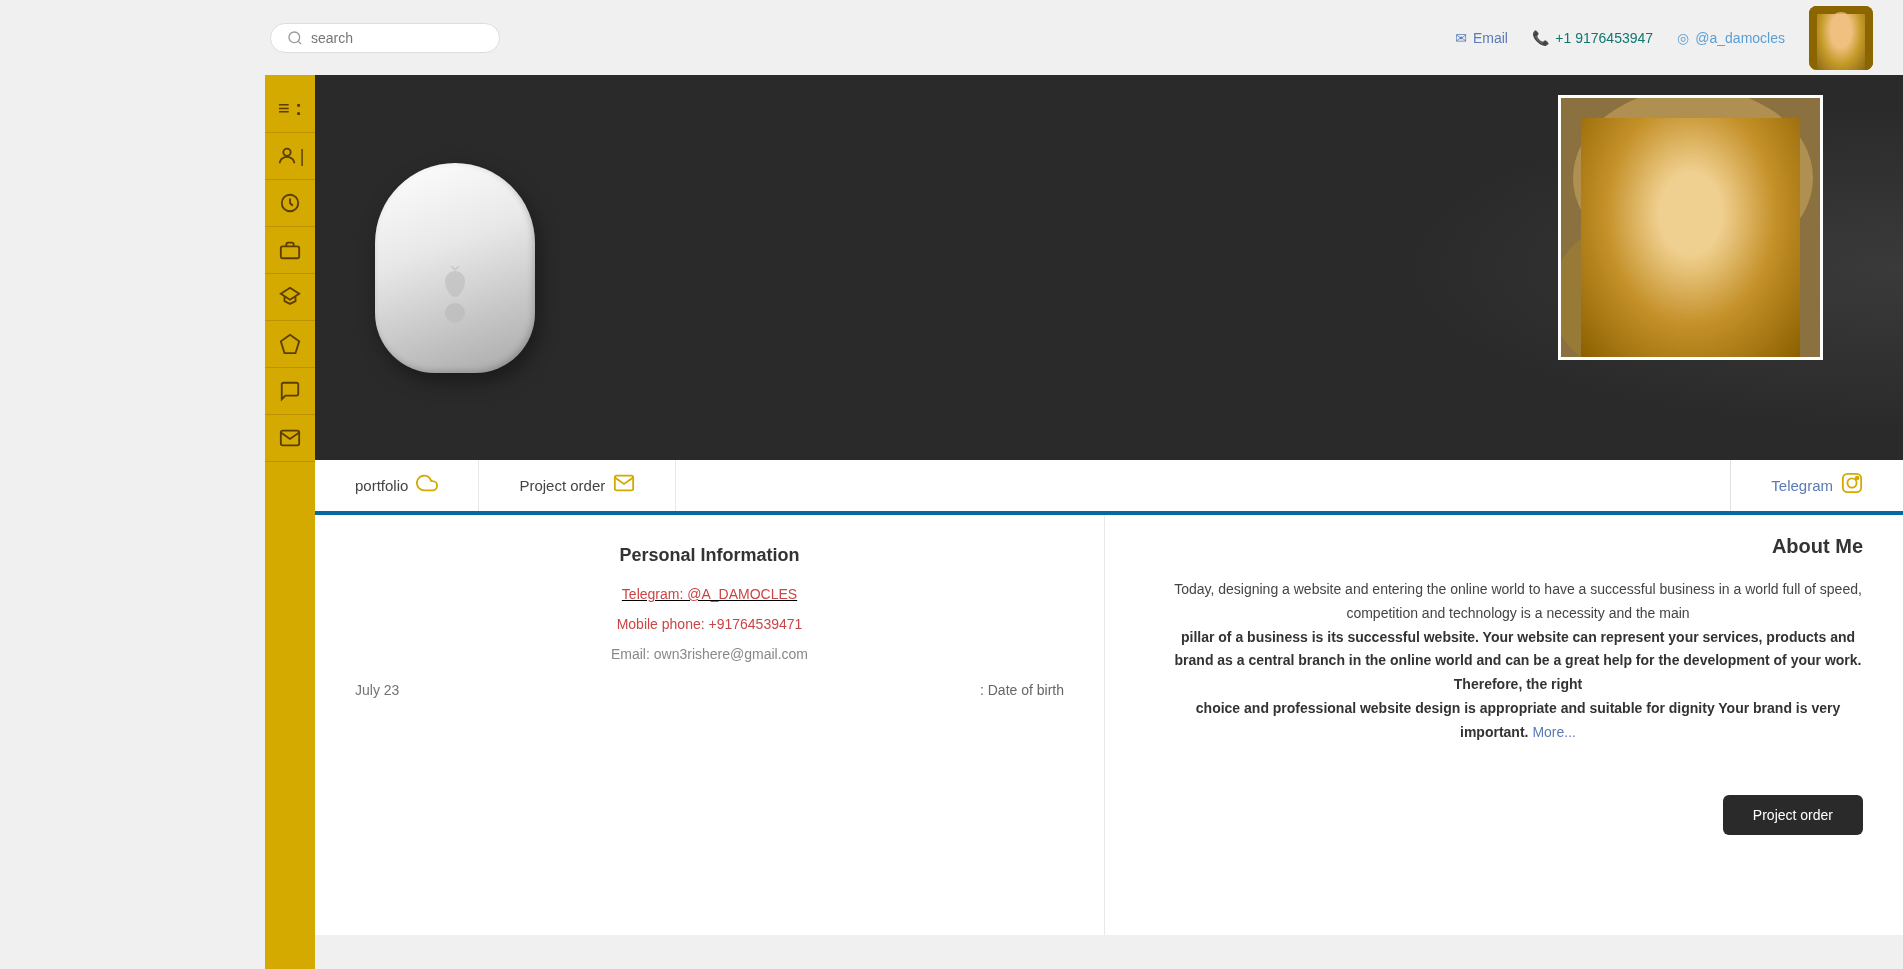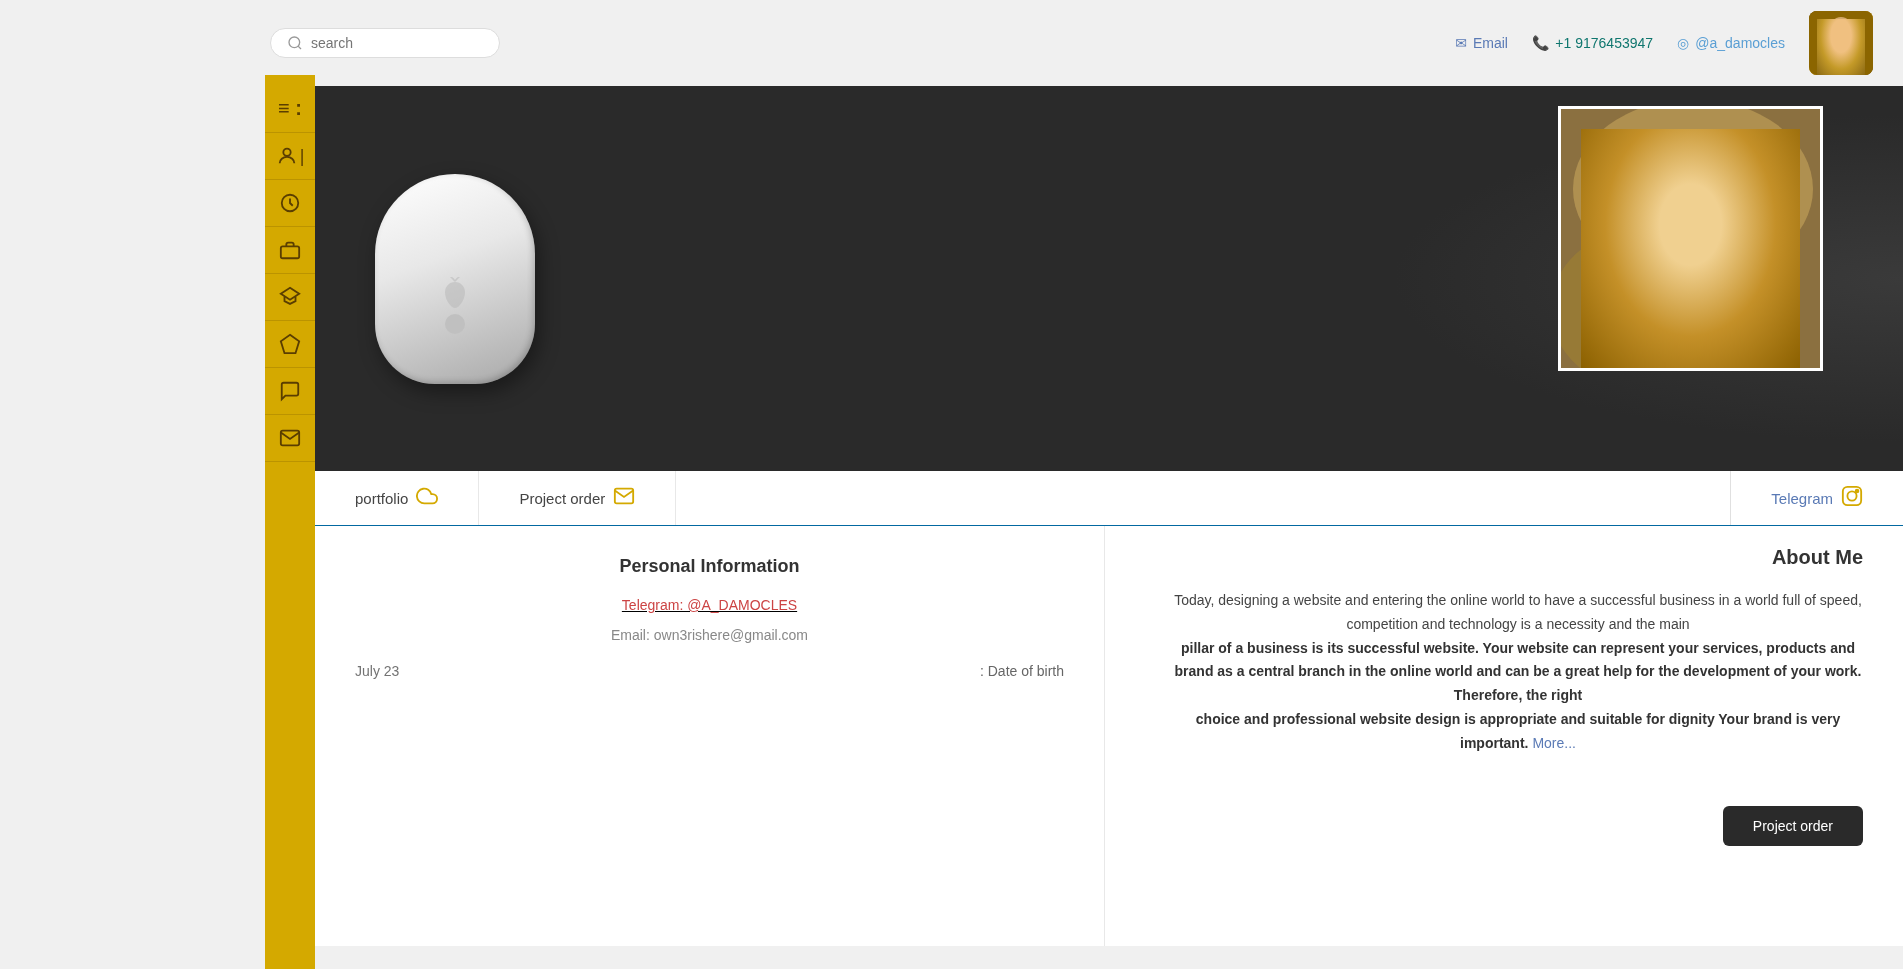--- a/index.html
+++ b/index.html
@@ -1,21 +1,21 @@
 <!DOCTYPE html>
 <html><head>
   <meta charset="utf-8">
   <style>
     * { margin: 0; padding: 0; box-sizing: border-box; }
     body { font-family: Arial, sans-serif; background: #f0f0f0; width: 1903px; min-height: 969px; overflow-x: hidden; }
 
     
     .header {
       background: #f0f0f0;
-      height: 86px;
+      height: 75px;
       display: flex;
       align-items: center;
       justify-content: space-between;
       padding: 0 30px 0 270px;
     }
     .search-bar {
       display: flex;
       align-items: center;
       background: white;
       border-radius: 20px;
@@ -231,21 +231,21 @@
       bottom: 0;
       background: radial-gradient(ellipse at 50% 40%, #f0d090 20%, #c49028 55%, #8B6000 100%);
     }
 
     
     .bottom-nav {
       margin-left: 315px;
       background: white;
       height: 55px;
       display: flex;
-      border-bottom: 1px solid #0369a1;
+      border-bottom: 4px solid #0369a1;
     }
     .bottom-nav-item {
       display: flex;
       align-items: center;
       gap: 8px;
       padding: 0 40px;
       height: 100%;
       cursor: pointer;
       font-size: 15px;
       color: #444;
@@ -510,20 +510,23 @@
 </div>
 
 <div class="content-area">
 
   <div class="content-left">
     <h2 class="personal-info-title">Personal Information</h2>
     <div class="info-row" style="justify-content:center;text-decoration:underline;">
       <span class="info-value">Telegram: @A_DAMOCLES</span>
     </div>
     <div class="info-row" style="justify-content:center;">
+      <span class="info-value">Mobile phone: +91764539471</span>
+    </div>
+    <div class="info-row" style="justify-content:center;">
       <span style="color:#888; font-size:14px;">Email: own3rishere@gmail.com</span>
     </div>
     <div class="info-row" style="margin-top:20px;">
       <span class="info-date">July 23</span>
       <span class="info-date-label">: Date of birth</span>
     </div>
   </div>
 
   <div class="content-right">
     <h2 class="about-me-title">About Me</h2>

